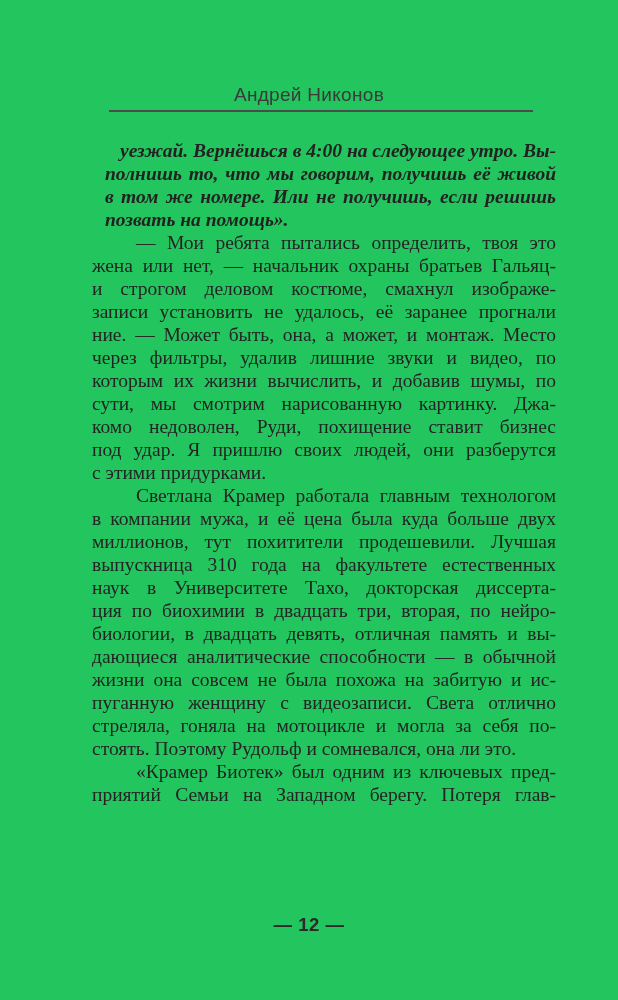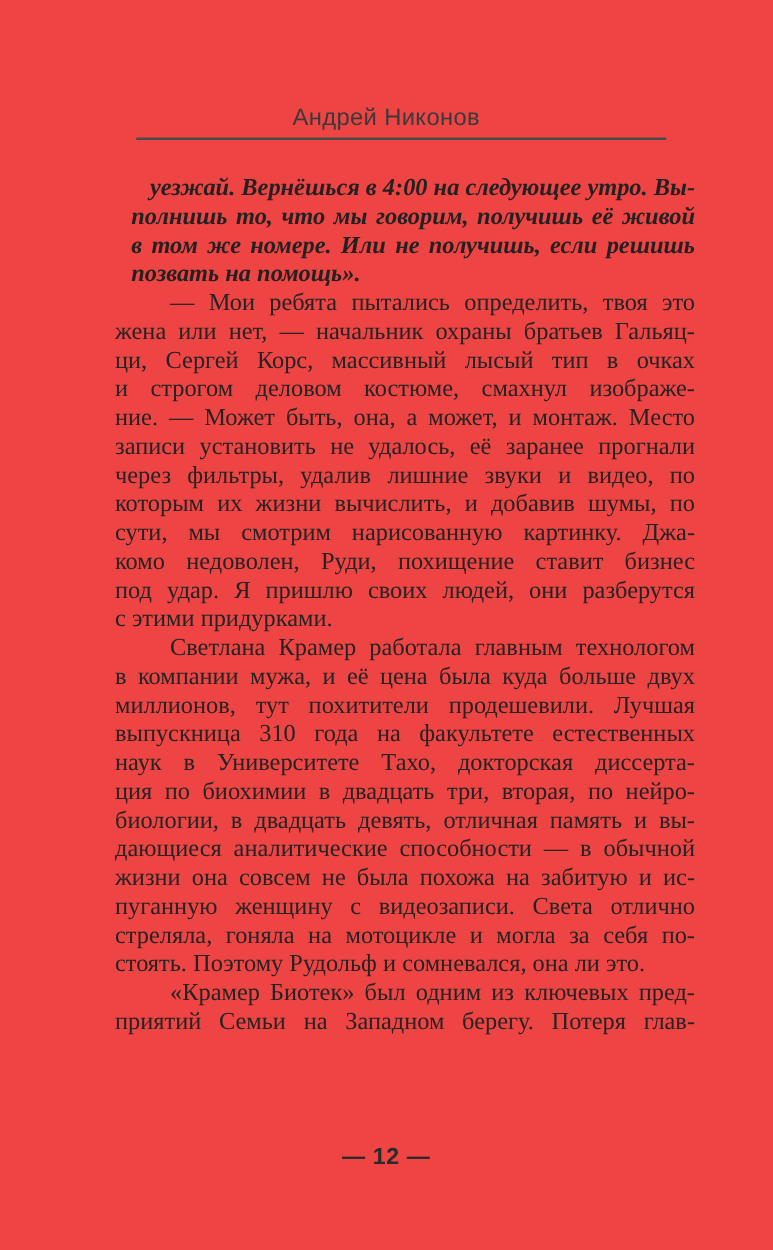--- a/index.html
+++ b/index.html
@@ -4,21 +4,21 @@
 <style>
   html, body {
     margin: 0;
     padding: 0;
     background: #ffffff;
   }
   .page {
     position: relative;
     width: 618px;
     height: 1000px;
-    background: #ef4444;
+    background: #22c55e;
     overflow: hidden;
     font-family: "Liberation Serif", "DejaVu Serif", serif;
   }
   .running-header {
     position: absolute;
     top: 84px;
     left: 0;
     width: 100%;
     text-align: center;
     font-family: "Liberation Sans", "DejaVu Sans", sans-serif;
@@ -87,24 +87,23 @@
   <main class="text-block">
       <div class="para quote">
         <div class="line first">уезжай. Вернёшься в 4:00 на следующее утро. Вы-</div>
         <div class="line">полнишь то, что мы говорим, получишь её живой</div>
         <div class="line">в том же номере. Или не получишь, если решишь</div>
         <div class="line last">позвать на помощь».</div>
       </div>
       <div class="para dialogue">
         <div class="line first">— Мои ребята пытались определить, твоя это</div>
         <div class="line">жена или нет, — начальник охраны братьев Гальяц-</div>
-        <div class="line">ци, Сергей Корс, массивный лысый тип в очках</div>
         <div class="line">и строгом деловом костюме, смахнул изображе-</div>
+        <div class="line">записи установить не удалось, её заранее прогнали</div>
         <div class="line">ние. — Может быть, она, а может, и монтаж. Место</div>
-        <div class="line">записи установить не удалось, её заранее прогнали</div>
         <div class="line">через фильтры, удалив лишние звуки и видео, по</div>
         <div class="line">которым их жизни вычислить, и добавив шумы, по</div>
         <div class="line">сути, мы смотрим нарисованную картинку. Джа-</div>
         <div class="line">комо недоволен, Руди, похищение ставит бизнес</div>
         <div class="line">под удар. Я пришлю своих людей, они разберутся</div>
         <div class="line last">с этими придурками.</div>
       </div>
       <div class="para narrative">
         <div class="line first">Светлана Крамер работала главным технологом</div>
         <div class="line">в компании мужа, и её цена была куда больше двух</div>

